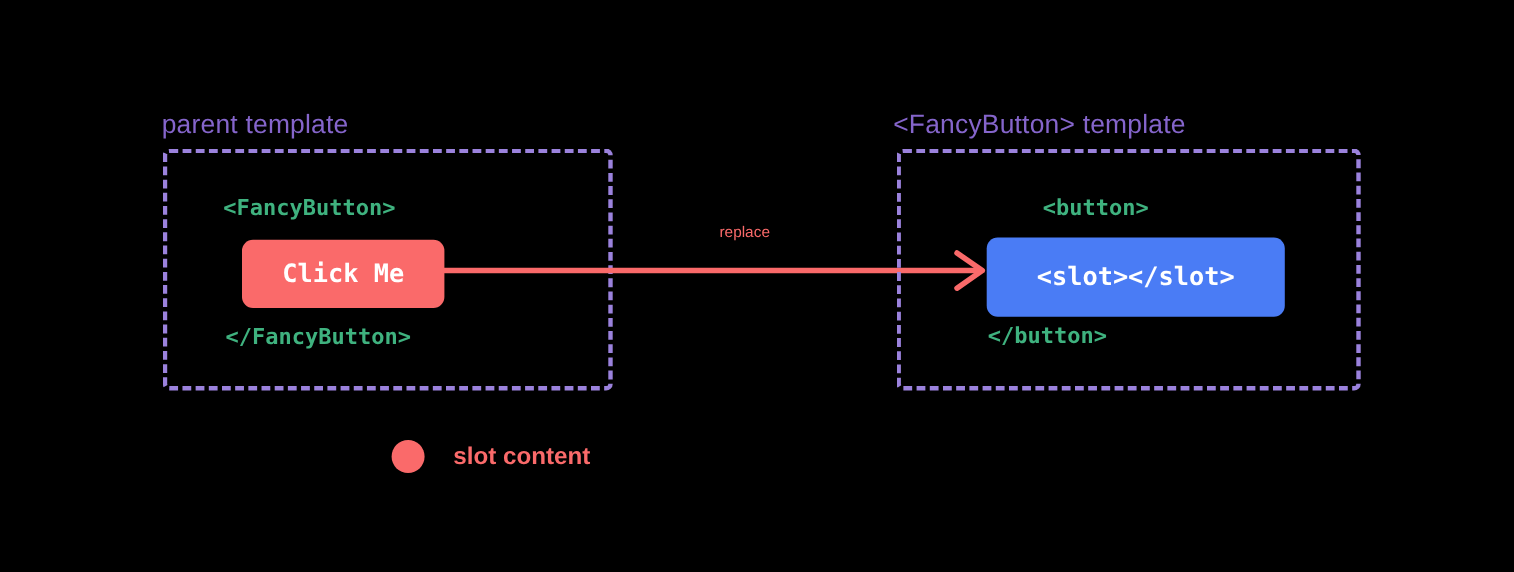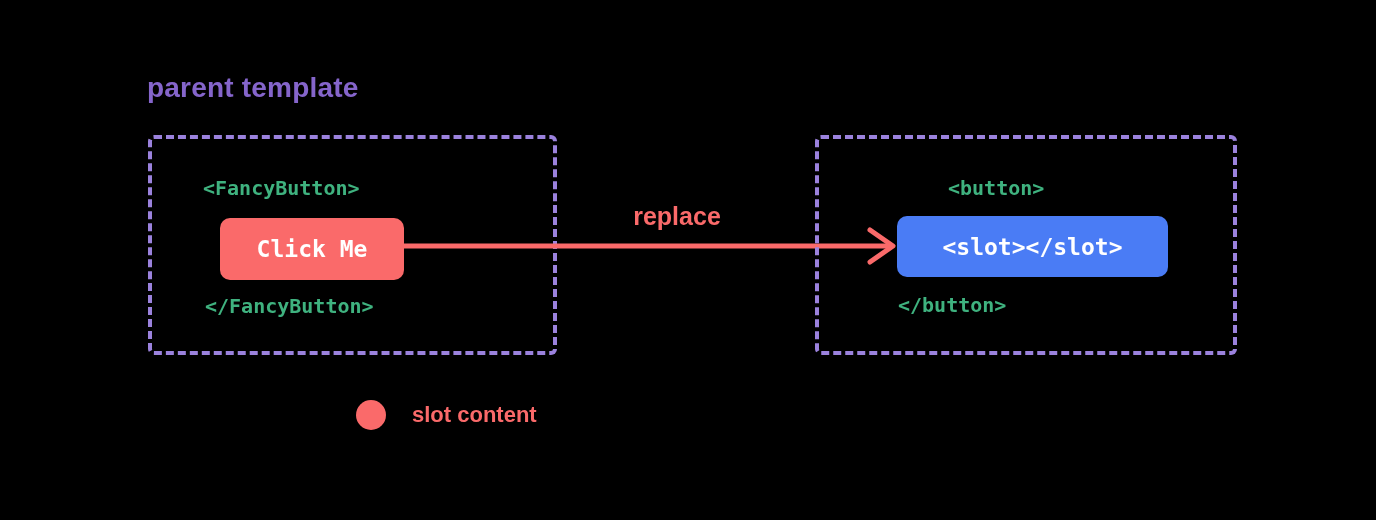--- a/index.html
+++ b/index.html
@@ -10,23 +10,23 @@
   #stage {
     position: relative;
     width: 1376px;
     height: 520px;
     background: var(--background, #000000);
     font-family: "Liberation Sans", sans-serif;
     overflow: hidden;
   }
   .panel-title {
     position: absolute;
-    top: 72px;
-    font-size: 28px;
-    font-weight: bold;
+    top: 100px;
+    font-size: 24px;
+    font-weight: normal;
     letter-spacing: 0.2px;
     color: var(--purple, #8565cb);
     white-space: nowrap;
   }
   .dashed-box {
     position: absolute;
     top: 135px;
     height: 220px;
     border: 4px dashed var(--purple_border, #9b82dd);
     border-radius: 6px;
@@ -60,42 +60,42 @@
     color: var(--white, #ffffff);
     white-space: nowrap;
   }
   #click-me-chip {
     left: 68px; top: 79px;
     width: 184px; height: 62px;
     background: var(--red, #fa6a6a);
   }
   #slot-chip {
     left: 78px; top: 77px;
-    width: 271px; height: 61px;
+    width: 271px; height: 72px;
     background: var(--blue, #4a7cf5);
   }
   
   #left-open   { left: 51px; top: 39px; }
   #left-close  { left: 53px; top: 157px; }
   #right-open  { left: 81px; top: 39px; margin-left: 48px; }
   #right-close { left: 79px; top: 156px; }
 
   #arrow-svg {
     position: absolute;
     left: 0; top: 0;
     width: 1376px; height: 520px;
     pointer-events: none;
   }
   #replace-label {
     position: absolute;
     left: 577px; top: 202px;
     width: 200px;
     text-align: center;
-    font-size: 25px;
-    font-weight: bold;
+    font-size: 14px;
+    font-weight: normal;
     color: var(--red, #fa6a6a);
   }
   .legend-item {
     position: absolute;
     top: 399px;
     height: 31px;
     display: flex;
     align-items: center;
   }
   #legend-slot-content { left: 356px; }
@@ -129,20 +129,21 @@
     </div>
     <div id="left-close" class="code">&lt;/FancyButton&gt;</div>
   </div>
 
   <svg id="arrow-svg" viewBox="0 0 1376 520" xmlns="http://www.w3.org/2000/svg" aria-hidden="true">
     <line x1="404" y1="246" x2="890" y2="246" stroke="#fa6a6a" stroke-width="5" stroke-linecap="round"></line>
     <polyline points="870,230 893,246 870,262" stroke="#fa6a6a" stroke-width="5" fill="none" stroke-linecap="round" stroke-linejoin="round"></polyline>
   </svg>
   <div id="replace-label">replace</div>
 
+  <div id="right-title" class="panel-title">&lt;FancyButton&gt; template</div>
 
   <div id="right-box" class="dashed-box">
     <div id="right-open" class="code">&lt;button&gt;</div>
     <div id="slot-chip" class="chip">
       <span>&lt;slot&gt;&lt;/slot&gt;</span>
     </div>
     <div id="right-close" class="code">&lt;/button&gt;</div>
   </div>
 
   <div id="legend-slot-content" class="legend-item">

